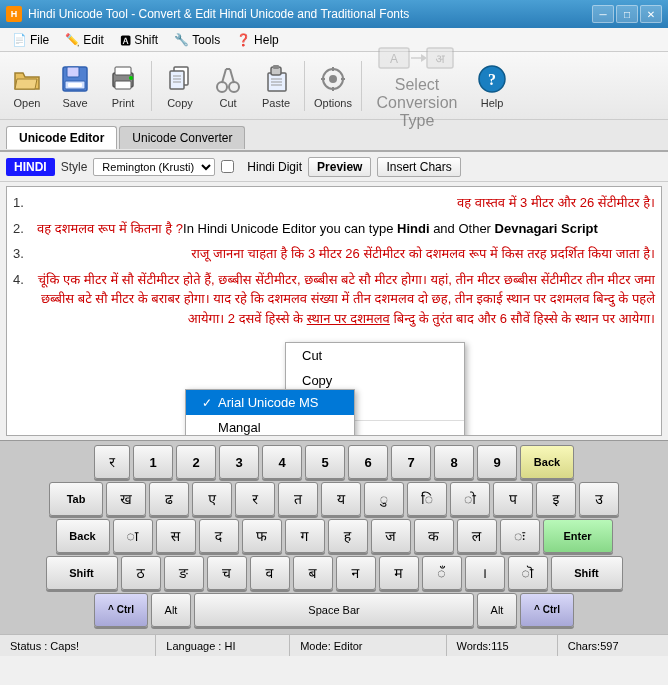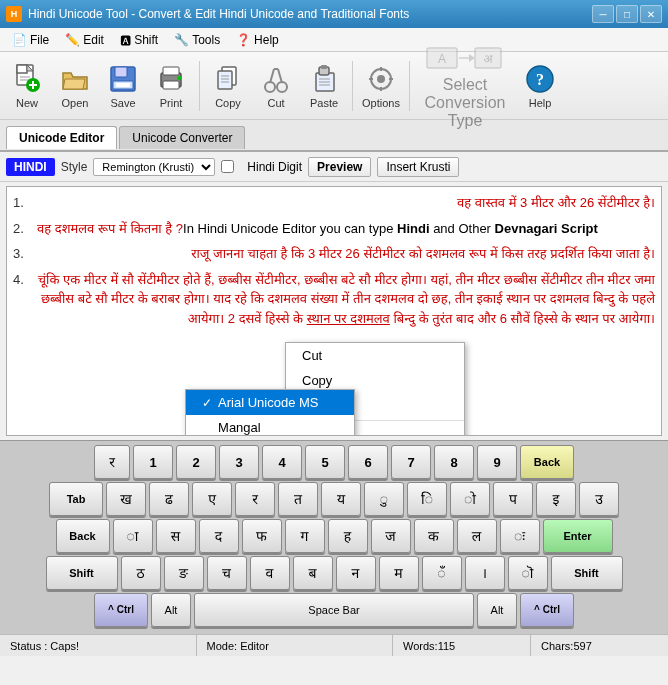--- a/index.html
+++ b/index.html
@@ -288,35 +288,20 @@
       <span>🔧</span>
       <span>Tools</span>
     </div>
     <div class="menu-item">
       <span>❓</span>
       <span>Help</span>
     </div>
   </div>
 
   <div class="toolbar">
-    <div class="toolbar-btn">
-      <div class="tb-icon">
-        <svg width="32" height="32" viewBox="0 0 32 32" fill="none">
-          <rect x="6" y="2" width="16" height="20" rx="1" fill="white" stroke="#666" stroke-width="1.5"></rect>
-          <rect x="6" y="2" width="10" height="8" rx="0" fill="white" stroke="#666" stroke-width="1.5"></rect>
-          <polygon points="16,2 22,8 16,8" fill="#ccc" stroke="#666" stroke-width="1"></polygon>
-          <line x1="9" y1="14" x2="19" y2="14" stroke="#999" stroke-width="1"></line>
-          <line x1="9" y1="17" x2="19" y2="17" stroke="#999" stroke-width="1"></line>
-          <circle cx="22" cy="22" r="7" fill="#00aa00"></circle>
-          <line x1="22" y1="18" x2="22" y2="26" stroke="white" stroke-width="2"></line>
-          <line x1="18" y1="22" x2="26" y2="22" stroke="white" stroke-width="2"></line>
-        </svg>
-      </div>
-      <span class="tb-label">New</span>
-    </div>
     <div class="toolbar-btn">
       <div class="tb-icon">
         <svg width="32" height="32" viewBox="0 0 32 32" fill="none">
           <path d="M4 10 L4 26 L28 26 L28 14 L14 14 L12 10 Z" fill="#e8c060" stroke="#a08030" stroke-width="1.5"></path>
           <path d="M6 16 L26 16 L24 26 L4 26 Z" fill="#f0d080" stroke="#a08030" stroke-width="1"></path>
         </svg>
       </div>
       <span class="tb-label">Open</span>
     </div>
     <div class="toolbar-btn">
@@ -434,21 +419,21 @@
       <option>Remington (Krusti)</option>
     </select>
     <label class="hindi-digit-check">
       <input type="checkbox" style="">
       <span>Hindi Digit</span>
     </label>
     <button class="preview-btn">
       <span>Preview</span>
     </button>
     <button class="insert-chars-btn">
-      <span>Insert Krusti</span>
+      <span>Insert Chars</span>
     </button>
   </div>
 
   <div class="editor-area" style="position:relative;">
 
     <div class="editor-line">
       <span class="line-num">1.</span>
       <span class="line-content hindi-text">वह वास्तव में 3 मीटर और 26 सेंटीमीटर है।</span>
     </div>
 
@@ -672,20 +657,23 @@
       <div class="kb-key ctrl-key">
           <span class="kb-key-main" style="font-size:10px; font-weight:bold;">^ Ctrl</span>
         </div>
     </div>
   </div>
 
   <div class="status-bar">
     <div class="status-segment" style="flex:1.2;">
       <span>Status : Caps!</span>
     </div>
+    <div class="status-segment" style="flex:1;">
+      <span>Language : HI</span>
+    </div>
     <div class="status-segment" style="flex:1.2;">
       <span>Mode: Editor</span>
     </div>
     <div class="status-segment" style="flex:0.8;">
       <span>Words:115</span>
     </div>
     <div class="status-segment" style="flex:0.8;">
       <span>Chars:597</span>
     </div>
   </div>

